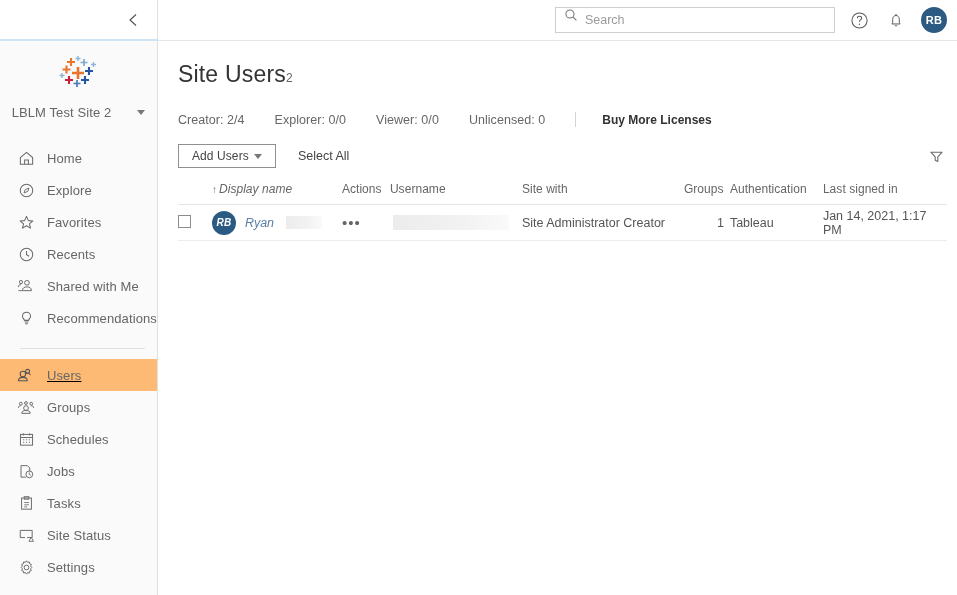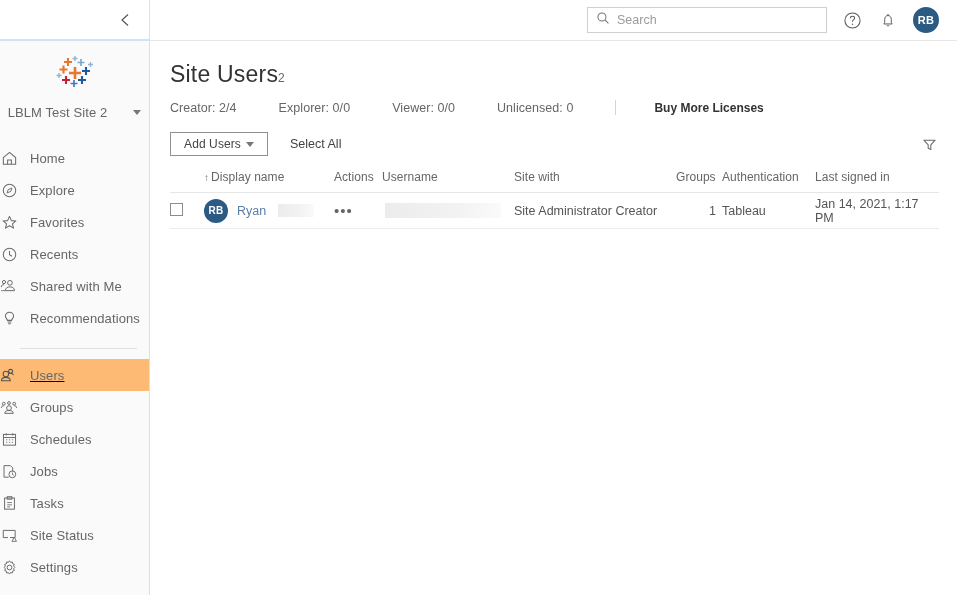--- a/index.html
+++ b/index.html
@@ -43,21 +43,21 @@
   .site-name { font-size: 13px; color: #666; letter-spacing: .1px; }
   .caret {
     width: 0; height: 0;
     border-left: 4px solid transparent;
     border-right: 4px solid transparent;
     border-top: 5px solid #777;
   }
   .nav { margin-top: 16px; }
   .nav-item {
     display: flex; align-items: center;
-    height: 32px; gap: 12px;
+    height: 32px; padding-left: 17px; gap: 12px;
     cursor: pointer;
   }
   .nav-item.active { background: #fdba74; text-decoration: underline; }
   .nav-ico {
     width: 18px; height: 18px;
     display: flex; align-items: center; justify-content: center;
     flex: 0 0 18px;
   }
   .nav-label { font-size: 13px; color: #666; letter-spacing: .1px; }
   .nav-divider {
@@ -68,23 +68,23 @@
   
   .main { flex: 1; display: flex; flex-direction: column; height: 595px; }
   .topbar {
     height: 41px;
     display: flex; align-items: center; justify-content: flex-end;
     gap: 14px; padding-right: 18px;
     border-bottom: 1px solid #e6e6e6;
     background: #fff;
   }
   .search-box {
-    width: 240px; height: 26px;
+    width: 280px; height: 26px;
     border: 1px solid #cfcfcf; background: #fff;
-    display: flex; align-items: center; gap: 7px;
+    display: flex; gap: 7px;
     padding: 0 8px;
   }
   .search-input {
     border: 0; outline: 0; flex: 1;
     font-family: "Liberation Sans", sans-serif;
     font-size: 12.5px; color: #555;
   }
   .search-input::placeholder { color: #9b9b9b; }
   .icon-btn {
     width: 22px; height: 22px; cursor: pointer;
@@ -99,22 +99,22 @@
   }
 
   .content { padding: 0 18px 0 20px; }
   .title-row {
     display: flex; align-items: baseline; gap: 0;
     padding-top: 20px;
   }
   .page-title { font-size: 23px; color: #333; font-weight: normal; letter-spacing: .2px; }
   .page-count { font-size: 12px; color: #666; }
   .license-row {
-    display: flex; align-items: center; gap: 16px;
-    margin-top: 12px; font-size: 12.5px; color: #666;
+    display: flex; align-items: center; gap: 4px;
+    margin-top: 24px; font-size: 12.5px; color: #666;
   }
   .license-item { margin-right: 26px; letter-spacing: .05px; }
   .license-sep { width: 1px; height: 15px; background: #d4d4d4; margin-right: 22px; }
   .buy-link { font-size: 12px; color: #333; font-weight: bold; cursor: pointer; }
 
   .toolbar {
     display: flex; align-items: center;
     margin-top: 17px; position: relative;
   }
   .btn-add {
@@ -144,21 +144,21 @@
   }
   th.sorted { color: #333; font-weight: bold; }
   .sort-arrow { font-size: 10px; margin-right: 2px; }
   table.users td {
     font-size: 12.5px; color: #555;
     height: 36px; padding: 0;
     border-bottom: 1px solid #ececec;
     vertical-align: middle;
   }
   .c-check { width: 34px; }
-  .c-name  { width: 130px; }
+  .c-name  { width: 130px; font-style: italic; }
   .c-act   { width: 48px; }
   .c-user  { width: 132px; }
   .c-role  { width: 162px; }
   .c-grp   { width: 46px; text-align: right; padding-right: 6px !important; }
   .c-auth  { width: 93px; }
   .c-last  { width: 124px; }
 
   .chk {
     width: 13px; height: 13px;
     border: 1px solid #8c8c8c; background: #fff;

